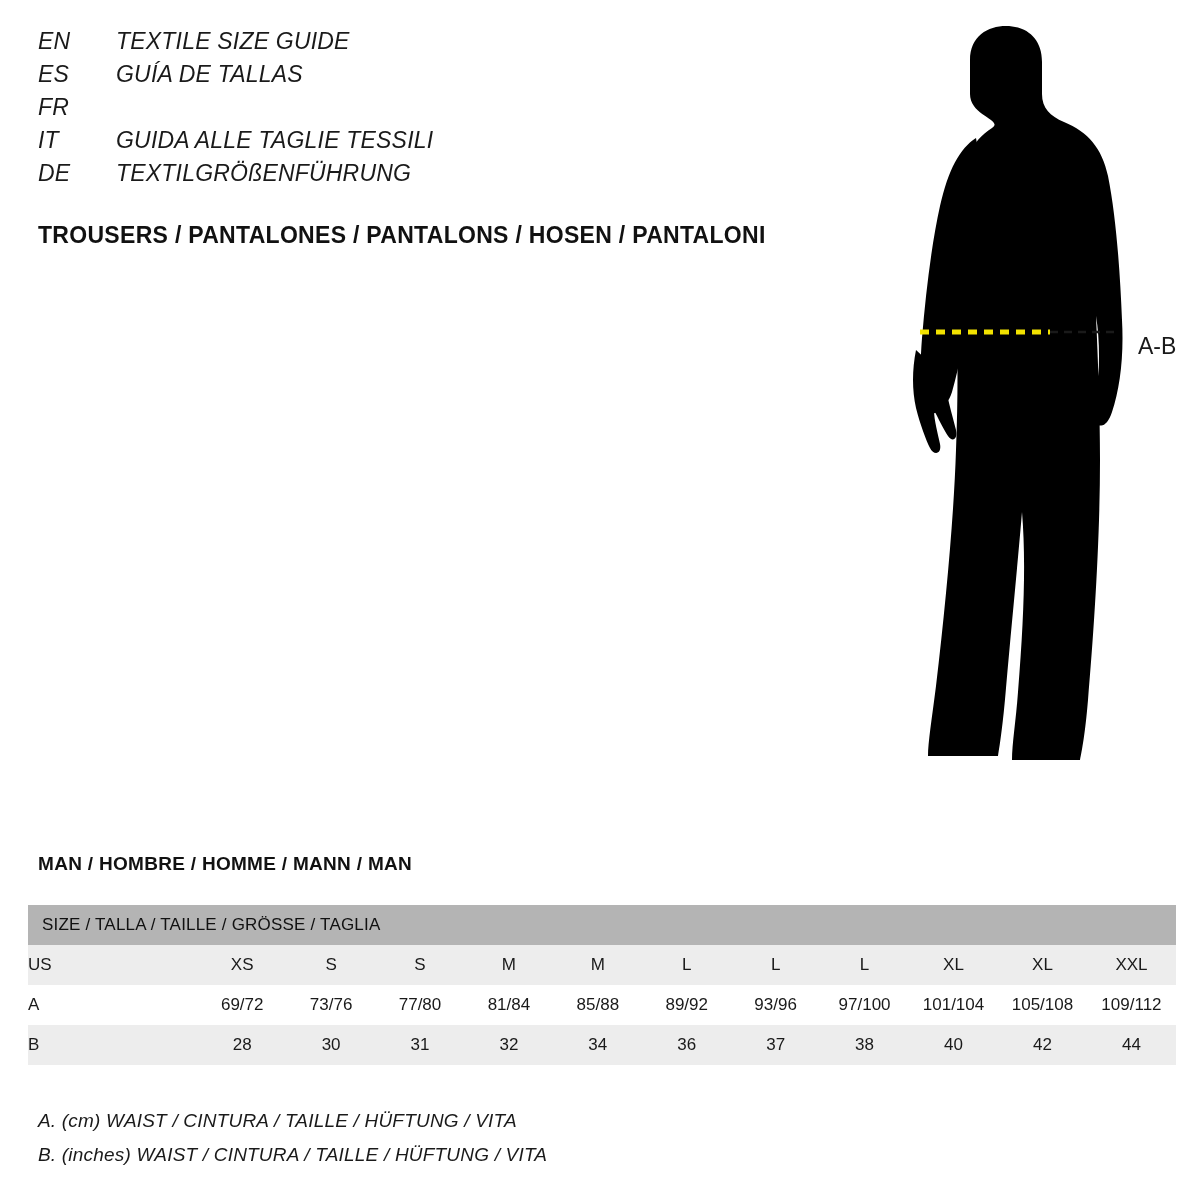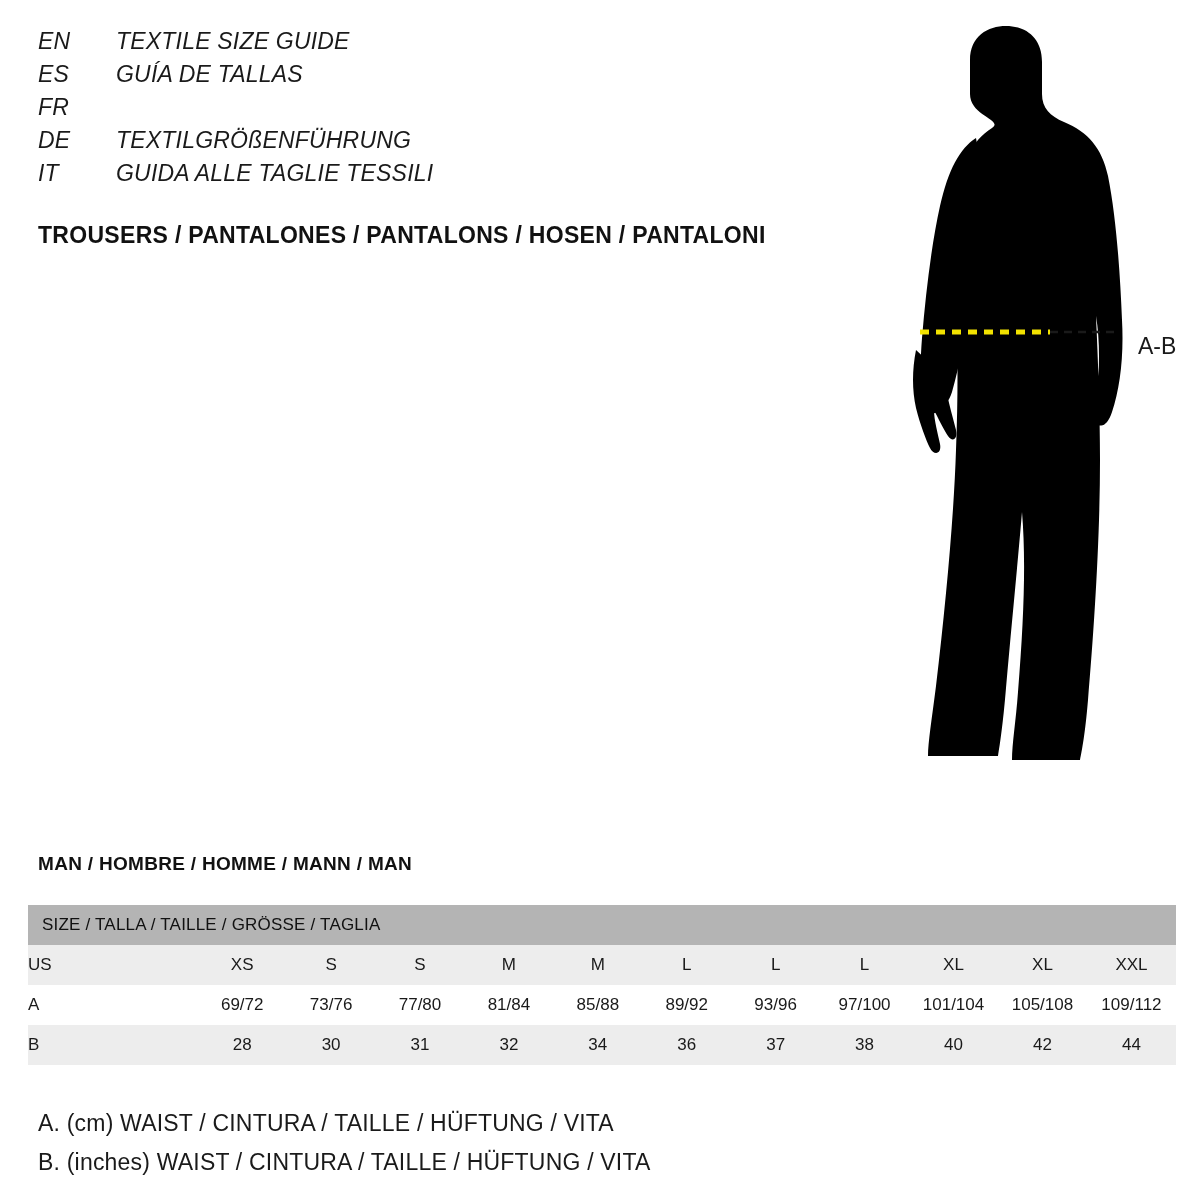--- a/index.html
+++ b/index.html
@@ -132,51 +132,52 @@
     white-space: nowrap;
   }
 
   
   .footnotes {
     position: absolute;
     left: 38px;
     top: 1110px;
   }
   .footnote {
-    font-size: 23px;
+    font-size: 19px;
     letter-spacing: 0.2px;
     color: #1a1a1a;
     margin-bottom: 12px;
     white-space: nowrap;
+    font-style: italic;
   }
 </style>
 </head>
 <body>
 
 <div class="page">
 
   <div class="lang-block">
     <div class="lang-row">
       <span class="lang-code">EN</span>
       <span class="lang-title">TEXTILE SIZE GUIDE</span>
     </div>
     <div class="lang-row">
       <span class="lang-code">ES</span>
       <span class="lang-title">GUÍA DE TALLAS</span>
     </div>
     <div class="lang-row">
       <span class="lang-code">FR</span>
     </div>
     <div class="lang-row">
+      <span class="lang-code">IT</span>
+      <span class="lang-title">GUIDA ALLE TAGLIE TESSILI</span>
+    </div>
+    <div class="lang-row">
       <span class="lang-code">DE</span>
       <span class="lang-title">TEXTILGRÖßENFÜHRUNG</span>
-    </div>
-    <div class="lang-row">
-      <span class="lang-code">IT</span>
-      <span class="lang-title">GUIDA ALLE TAGLIE TESSILI</span>
     </div>
   </div>
 
   <div class="garment-line">TROUSERS / PANTALONES / PANTALONS / HOSEN / PANTALONI</div>
 
   <div class="figure-wrap">
     <svg width="380" height="790" viewBox="0 0 380 790" xmlns="http://www.w3.org/2000/svg">
       <g>
         <path fill="#000000" d="
           M 150 40

